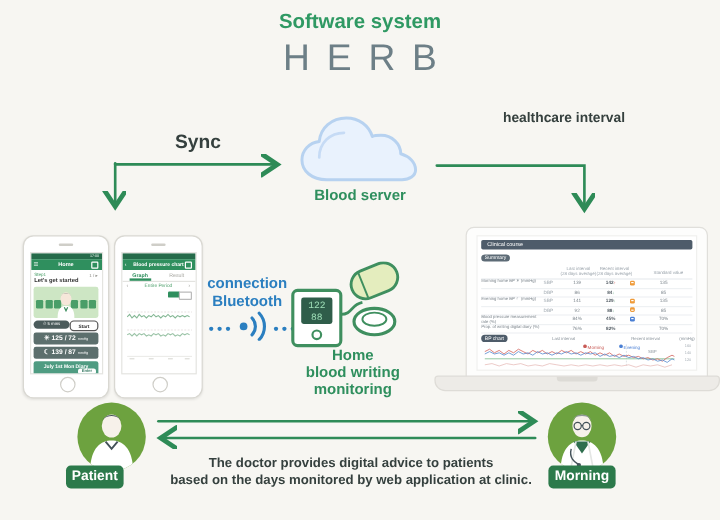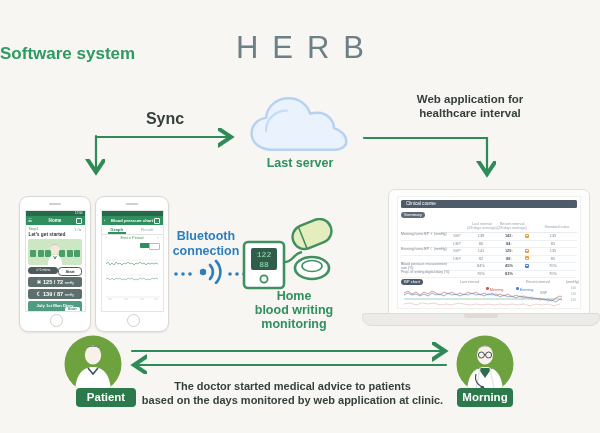--- a/index.html
+++ b/index.html
@@ -1,19 +1,19 @@
 <!DOCTYPE html>
 <html><head>
 <meta charset="utf-8">
 <style>
   html,body{margin:0;padding:0;}
   body{width:600px;height:433px;background:#f7f6f2;font-family:"Liberation Sans",sans-serif;position:relative;overflow:hidden;color:#35403e;}
   .abs{position:absolute;}
   
-  .kicker{left:0;right:0;top:8px;font-size:17px;font-weight:bold;color:#2f9963;margin-top:36px;}
+  .kicker{left:0;right:0;top:8px;font-size:17px;font-weight:bold;color:#2f9963;text-align:center;}
   .brand{left:0;right:0;top:30px;font-size:31px;color:#6d7f87;text-align:center;letter-spacing:14px;text-indent:14px;font-weight:400;}
   
   .data-server-label{left:240px;top:156px;width:120px;font-size:12.5px;font-weight:bold;color:#2f8f5e;text-align:center;}
   .sync-label{left:120px;top:110px;width:90px;font-size:16px;font-weight:bold;text-align:center;}
   .web-label{left:390px;top:92px;width:160px;font-size:11.5px;font-weight:bold;text-align:center;line-height:14px;}
   .bt-label{left:160px;top:229px;width:92px;font-size:12.5px;font-weight:bold;color:#2b7fc0;text-align:center;line-height:15px;}
   .mon-label{left:235px;top:289px;width:118px;font-size:12.5px;font-weight:bold;color:#2f8f5e;text-align:center;line-height:14px;}
   .advice{left:110px;top:379px;width:365px;font-size:11px;font-weight:bold;text-align:center;line-height:14px;}
   
   .phone{background:#fff;border:1.5px solid #d9d8d2;border-radius:9px;box-shadow:0 1px 2px rgba(0,0,0,.08);}
@@ -93,25 +93,24 @@
     <path d="M364 138 L487 138 L487 173" marker-end="url(#ah)"></path>
     <path d="M132 351 L444 351" marker-end="url(#ah)"></path>
     <path d="M446 365 L135 365" marker-end="url(#ah)"></path>
   </g>
 </svg>
 
 <svg class="abs" style="left:243px;top:88px;" width="114" height="70" viewBox="0 0 110 68">
   <path d="M28 60 C16 60 8 53 8 44 C8 36 14 30 22 29 C23 18 32 10 44 10 C54 10 62 16 65 25 C67 24 70 24 72 24 C81 24 88 31 88 39 C95 41 100 46 100 52 C100 57 95 60 89 60 Z" fill="#e9f2fd" stroke="#b7d2f0" stroke-width="2.4" stroke-linejoin="round"></path>
   <path d="M22 42 C22 30 31 22 42 22" fill="none" stroke="#c6dbf5" stroke-width="2.2" stroke-linecap="round"></path>
 </svg>
-<div class="abs data-server-label">Last server</div>
+<div class="abs data-server-label">Blood server</div>
 
 <div class="abs sync-label">Sync</div>
 <div class="abs web-label">
-  <div>Web application for</div>
   <div>healthcare interval</div>
 </div>
 
 <div class="abs phone" style="left:19px;top:196px;width:70px;height:134px;">
   <div class="speaker"></div>
   <div class="homebtn"></div>
   <div class="screen">
     <div class="statusbar">
         <span style="float:right">17:00</span>
       </div>
@@ -189,22 +188,22 @@
         <line x1="4" y1="48" x2="8" y2="48"></line>
           <line x1="20" y1="48" x2="24" y2="48"></line>
         <line x1="36" y1="48" x2="40" y2="48"></line>
           <line x1="50" y1="48" x2="54" y2="48"></line>
       </g>
     </svg>
   </div>
 </div>
 
 <div class="abs bt-label">
+  <div>connection</div>
   <div>Bluetooth</div>
-  <div>connection</div>
 </div>
 <svg class="abs" style="left:172px;top:258px;" width="78" height="26" viewBox="0 0 78 26">
   <g fill="#2b7fc0">
     <circle cx="4" cy="16" r="1.8"></circle>
       <circle cx="11" cy="16" r="1.8"></circle>
       <circle cx="18" cy="16" r="1.8"></circle>
     <circle cx="31" cy="14" r="3.2"></circle>
     <circle cx="58" cy="16" r="1.8"></circle>
       <circle cx="65" cy="16" r="1.8"></circle>
       <circle cx="72" cy="16" r="1.8"></circle>
@@ -342,21 +341,21 @@
       </clipPath>
     </defs>
   <circle r="28.5" fill="#6da23f"></circle>
   <g clip-path="url(#pclip)">
     <path d="M-18 30 C-18 9 -9 3 0 3 C9 3 18 9 18 30 Z" fill="#fff"></path>
     <path d="M-5 4 L0 10 L5 4" fill="none" stroke="#44525a" stroke-width="1.6"></path>
     <ellipse cx="0" cy="-9" rx="8.2" ry="9.6" fill="#f7f1ea"></ellipse>
     <path d="M-8.4 -10 C-8.4 -21 8.4 -21 8.4 -10 C8.4 -14.5 5.6 -17.4 0 -17.4 C-5.6 -17.4 -8.4 -14.5 -8.4 -10 Z" fill="#44525a"></path>
   </g>
 </svg>
-<div class="abs avatar-label" style="left:76px;top:388px;width:60px;height:19px;">Patient</div>
+<div class="abs avatar-label" style="left:55px;top:388px;width:48px;height:19px;">Patient</div>
 
 <svg class="abs" style="left:455px;top:334px;" width="60" height="60" viewBox="-30 -30 60 60">
   <defs>
       <clipPath id="dclip">
         <circle r="28.5"></circle>
       </clipPath>
     </defs>
   <circle r="28.5" fill="#6da23f"></circle>
   <g clip-path="url(#dclip)">
     <path d="M-18 30 C-18 9 -9 3 0 3 C9 3 18 9 18 30 Z" fill="#fff"></path>
@@ -367,15 +366,15 @@
     <ellipse cx="0" cy="-9" rx="8" ry="9.4" fill="#f7f1ea"></ellipse>
     <path d="M-8.2 -11 C-8.2 -21 8.2 -21 8.2 -11 C8.2 -15 5.4 -17.4 0 -17.4 C-5.4 -17.4 -8.2 -15 -8.2 -11 Z" fill="#8f9896"></path>
     <circle cx="-3.6" cy="-9" r="3" fill="none" stroke="#44525a" stroke-width="1"></circle>
     <circle cx="3.6" cy="-9" r="3" fill="none" stroke="#44525a" stroke-width="1"></circle>
     <line x1="-0.8" y1="-9.4" x2="0.8" y2="-9.4" stroke="#44525a" stroke-width="1"></line>
   </g>
 </svg>
 <div class="abs avatar-label" style="left:457px;top:388px;width:56px;height:19px;">Morning</div>
 
 <div class="abs advice">
-  <div>The doctor started medical advice to patients</div>
+  <div>The doctor provides digital advice to patients</div>
   <div>based on the days monitored by web application at clinic.</div>
 </div>
 
 </body></html>

